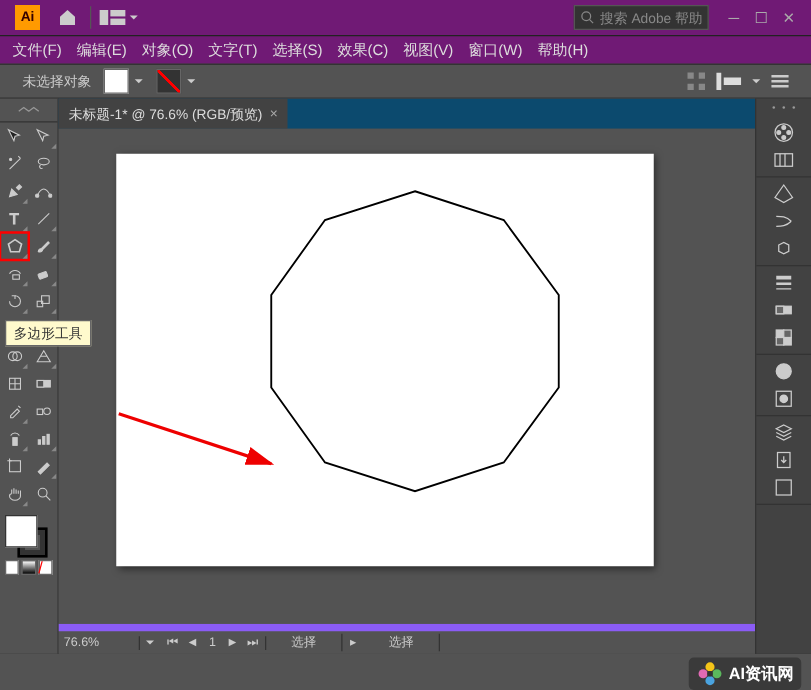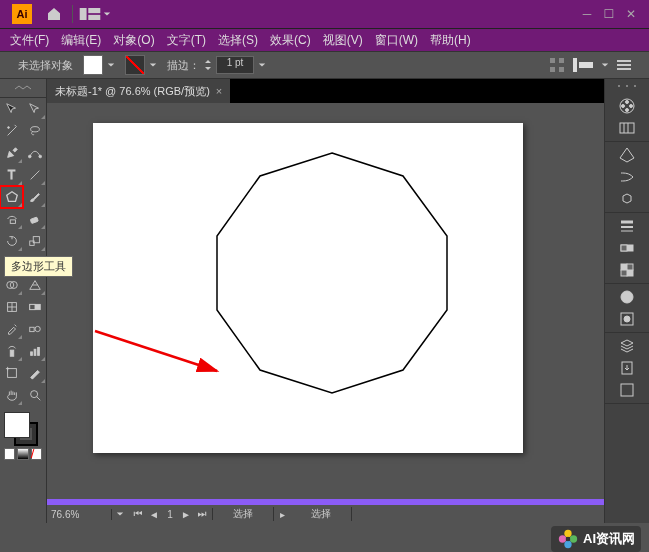--- a/index.html
+++ b/index.html
@@ -39,21 +39,21 @@
 .tri{position:absolute;right:1px;bottom:1px;width:0;height:0;border-left:4px solid transparent;border-bottom:4px solid #888}
 .tooltip{position:absolute;left:4px;top:256px;background:#fffacd;color:#333;border:1px solid #666;padding:2px 6px;font-size:11px;z-index:10}
 .fill-stroke{padding:6px 4px}
 .fs-main{position:relative;width:34px;height:34px}
 .fs-fill{position:absolute;left:0;top:0;width:24px;height:24px;background:#fff;border:1px solid #333}
 .fs-stroke{position:absolute;right:0;bottom:0;width:24px;height:24px;background:#333;border:2px solid #000;box-sizing:border-box}
 .fs-stroke:after{content:'';position:absolute;left:4px;top:4px;right:4px;bottom:4px;background:#535353}
 .fs-mini{display:flex;gap:2px;margin-top:2px}
 .fs-mini div{width:10px;height:10px;border:1px solid #666}
 .doc-area{flex:1;background:#535353;display:flex;flex-direction:column}
-.doc-tab{height:24px;display:flex;align-items:center;background:#000000}
+.doc-tab{height:24px;display:flex;align-items:center;background:#0c4a6e}
 .doc-tab .tab{background:#424242;height:24px;display:flex;align-items:center;padding:0 8px;color:#ddd;font-size:11px;gap:6px}
 .doc-tab .tab .x{color:#aaa}
 .canvas-wrap{flex:1;background:#535353;padding:12px;position:relative}
 .artboard{background:#fff;width:430px;height:330px;margin-left:34px;margin-top:8px;position:relative;box-shadow:2px 2px 6px rgba(0,0,0,0.5)}
 .artboard svg{position:absolute;left:0;top:0}
 .arrow-svg{position:absolute;left:40px;top:168px;pointer-events:none}
 .doc-status{height:18px;background:#535353;border-top:6px solid #8b5cf6;display:flex;align-items:center;font-size:10px;color:#ccc}
 .zoom-box{width:56px;padding:0 4px;border-right:1px solid #333}
 .nav-bits{display:flex;align-items:center;gap:4px;padding:0 4px;border-right:1px solid #333}
 .nav-bits .n{width:12px;text-align:center}
@@ -84,20 +84,27 @@
     <svg viewBox="0 0 24 14" width="22" height="12">
         <rect x="0" y="0" width="8" height="14"></rect>
         <rect x="10" y="0" width="14" height="6"></rect>
         <rect x="10" y="8" width="14" height="6"></rect>
       </svg>
   </div>
   <svg class="chev" viewBox="0 0 10 10">
       <path d="M1 3l4 4 4-4z" fill="#ccc"></path>
     </svg>
   <div class="spacer"></div>
+  <div class="search-wrap">
+    <svg viewBox="0 0 24 24">
+        <circle cx="10" cy="10" r="7" fill="none" stroke="#888" stroke-width="2"></circle>
+        <line x1="15" y1="15" x2="21" y2="21" stroke="#888" stroke-width="2"></line>
+      </svg>
+    <span>搜索 Adobe 帮助</span>
+  </div>
   <div class="winbtns">
     <div>─</div>
     <div>☐</div>
     <div>✕</div>
   </div>
 </div>
 
 <div class="menubar">
   <span>文件(F)</span>
   <span>编辑(E)</span>
@@ -117,30 +124,20 @@
     <svg class="chev" viewBox="0 0 10 10">
         <path d="M1 3l4 4 4-4z" fill="#ccc"></path>
       </svg>
   </div>
   <div class="block">
     <div class="swatch noimg"></div>
     <svg class="chev" viewBox="0 0 10 10">
         <path d="M1 3l4 4 4-4z" fill="#ccc"></path>
       </svg>
   </div>
-  <div class="block">
-    <span class="lbl">描边：</span>
-    <svg width="8" height="14" viewBox="0 0 8 14">
-        <path d="M1 5l3-3 3 3z M1 9l3 3 3-3z" fill="#ccc"></path>
-      </svg>
-    <div class="pt-input">1 pt</div>
-    <svg class="chev" viewBox="0 0 10 10">
-        <path d="M1 3l4 4 4-4z" fill="#ccc"></path>
-      </svg>
-  </div>
   <div class="opts-right">
     <svg class="grid-ic" viewBox="0 0 16 16">
         <rect x="1" y="1" width="5" height="5" fill="#888"></rect>
         <rect x="10" y="1" width="5" height="5" fill="#888"></rect>
         <rect x="1" y="10" width="5" height="5" fill="#888"></rect>
         <rect x="10" y="10" width="5" height="5" fill="#888"></rect>
       </svg>
     <svg class="align-ic" viewBox="0 0 20 14">
         <rect x="0" y="0" width="4" height="14"></rect>
         <rect x="6" y="4" width="14" height="6"></rect>

